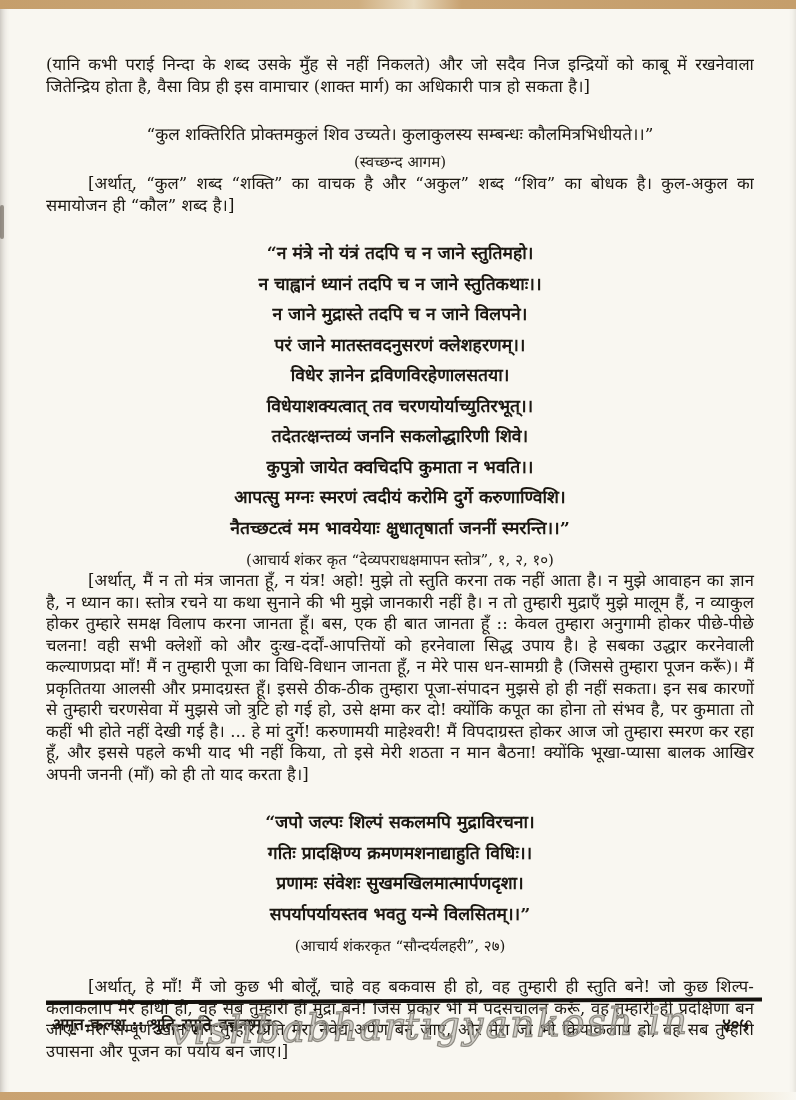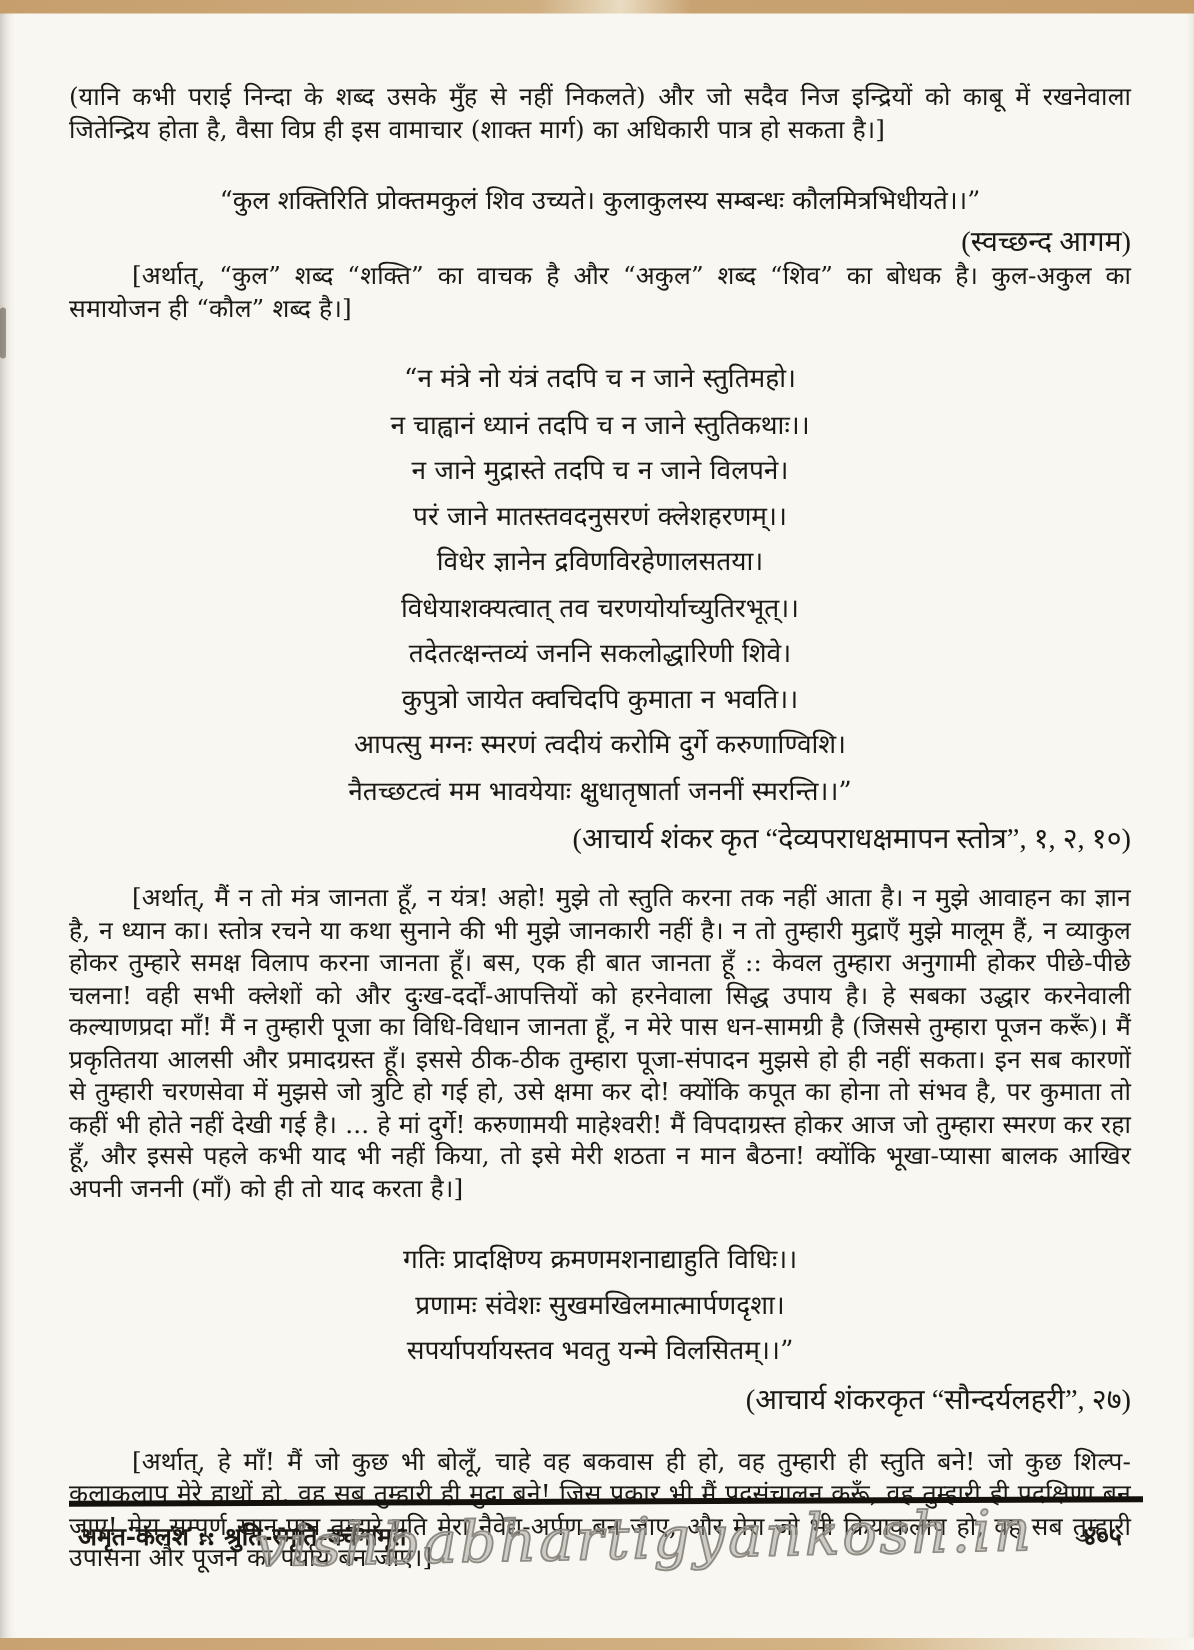--- a/index.html
+++ b/index.html
@@ -34,34 +34,33 @@
 
   .centered-quote {
     margin:26px 0 0 0;
     text-align:center;
     font-weight:normal;
     font-size:17px;
     line-height:22px;
   }
   .attribution {
     margin:7px 0 0 0;
-    text-align:right;
-    font-size:19px;
+    text-align:center;
+    font-size:15px;
     line-height:20px;
-    font-family:Liberation Serif, serif;
   }
   .verse-block { margin-top:22px; }
   .verse-line {
     text-align:center;
-    font-weight:normal;
+    font-weight:bold;
     font-size:17.5px;
     line-height:30.5px;
   }
   .gap-16 { margin-top:1px; }
-  .gap-18 { margin-top:18px; }
+  .gap-18 { }
   .gap-20 { margin-top:20px; }
 
   .footer-rule {
     position:absolute;
     left:46px; right:34px; top:999px;
     height:4px;
     background:#14110d;
     transform:rotate(-0.25deg);
   }
   .footer-row {
@@ -120,20 +119,21 @@
       <div class="verse-line">तदेतत्क्षन्तव्यं जननि सकलोद्धारिणी शिवे।</div>
       <div class="verse-line">कुपुत्रो जायेत क्वचिदपि कुमाता न भवति।।</div>
       <div class="verse-line">आपत्सु मग्नः स्मरणं त्वदीयं करोमि दुर्गे करुणाण्विशि।</div>
       <div class="verse-line">नैतच्छटत्वं मम भावयेयाः क्षुधातृषार्ता जननीं स्मरन्ति।।”</div>
       <div class="attribution">(आचार्य शंकर कृत “देव्यपराधक्षमापन स्तोत्र”, १, २, १०)</div>
     </div>
 
     <p class="body-para indent gap-18">[अर्थात्, मैं न तो मंत्र जानता हूँ, न यंत्र! अहो! मुझे तो स्तुति करना तक नहीं आता है। न मुझे आवाहन का ज्ञान है, न ध्यान का। स्तोत्र रचने या कथा सुनाने की भी मुझे जानकारी नहीं है। न तो तुम्हारी मुद्राएँ मुझे मालूम हैं, न व्याकुल होकर तुम्हारे समक्ष विलाप करना जानता हूँ। बस, एक ही बात जानता हूँ :: केवल तुम्हारा अनुगामी होकर पीछे-पीछे चलना! वही सभी क्लेशों को और दुःख-दर्दों-आपत्तियों को हरनेवाला सिद्ध उपाय है। हे सबका उद्धार करनेवाली कल्याणप्रदा माँ! मैं न तुम्हारी पूजा का विधि-विधान जानता हूँ, न मेरे पास धन-सामग्री है (जिससे तुम्हारा पूजन करूँ)। मैं प्रकृतितया आलसी और प्रमादग्रस्त हूँ। इससे ठीक-ठीक तुम्हारा पूजा-संपादन मुझसे हो ही नहीं सकता। इन सब कारणों से तुम्हारी चरणसेवा में मुझसे जो त्रुटि हो गई हो, उसे क्षमा कर दो! क्योंकि कपूत का होना तो संभव है, पर कुमाता तो कहीं भी होते नहीं देखी गई है। ... हे मां दुर्गे! करुणामयी माहेश्वरी! मैं विपदाग्रस्त होकर आज जो तुम्हारा स्मरण कर रहा हूँ, और इससे पहले कभी याद भी नहीं किया, तो इसे मेरी शठता न मान बैठना! क्योंकि भूखा-प्यासा बालक आखिर अपनी जननी (माँ) को ही तो याद करता है।]</p>
 
     <div class="verse-block">
+      <div class="verse-line">“जपो जल्पः शिल्पं सकलमपि मुद्राविरचना।</div>
       <div class="verse-line">गतिः प्रादक्षिण्य क्रमणमशनाद्याहुति विधिः।।</div>
       <div class="verse-line">प्रणामः संवेशः सुखमखिलमात्मार्पणदृशा।</div>
       <div class="verse-line">सपर्यापर्यायस्तव भवतु यन्मे विलसितम्।।”</div>
       <div class="attribution">(आचार्य शंकरकृत “सौन्दर्यलहरी”, २७)</div>
     </div>
 
     <p class="body-para indent gap-20">[अर्थात्, हे माँ! मैं जो कुछ भी बोलूँ, चाहे वह बकवास ही हो, वह तुम्हारी ही स्तुति बने! जो कुछ शिल्प-कलाकलाप मेरे हाथों हो, वह सब तुम्हारी ही मुद्रा बने! जिस प्रकार भी मैं पदसंचालन करूँ, वह तुम्हारी ही प्रदक्षिणा बन जाए! मेरा सम्पूर्ण खान-पान तुम्हारे प्रति मेरा नैवेद्य-अर्पण बन जाए, और मेरा जो भी क्रियाकलाप हो, वह सब तुम्हारी उपासना और पूजन का पर्याय बन जाए।]</p>
 
   </div>
 

